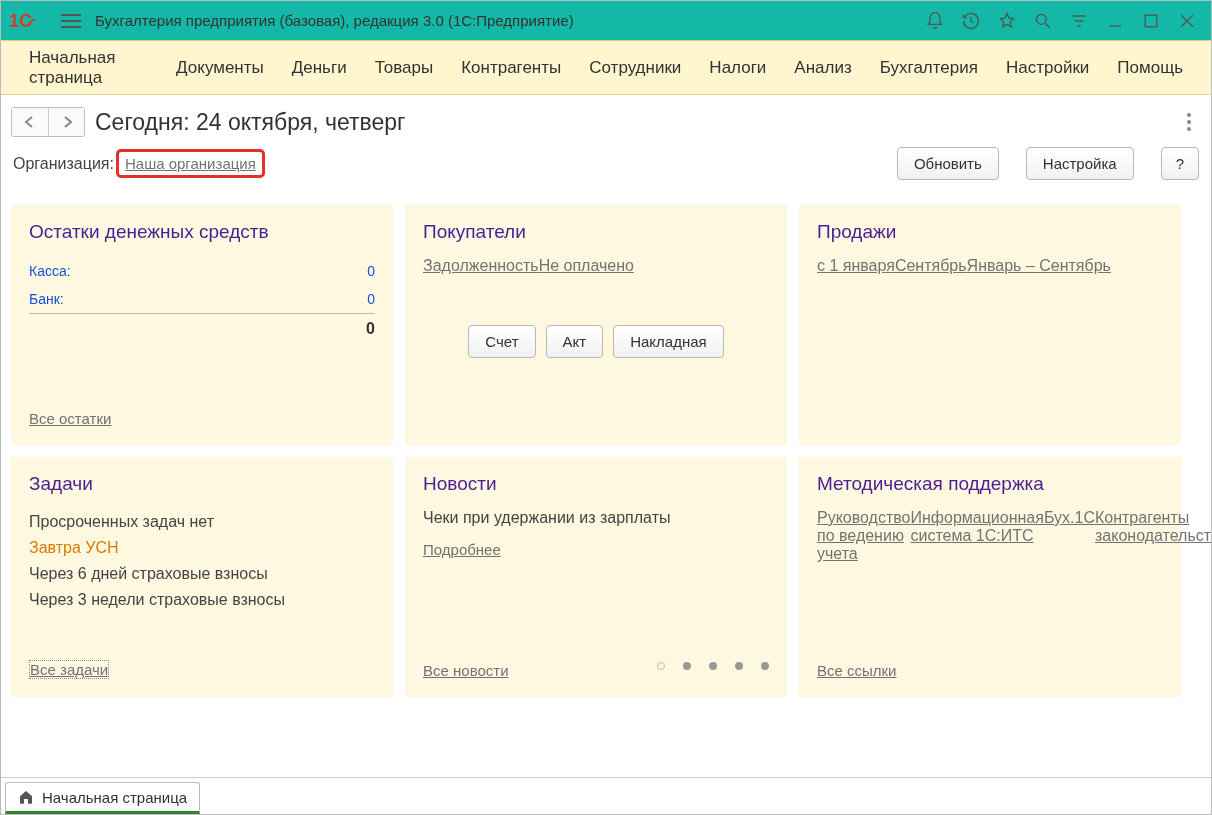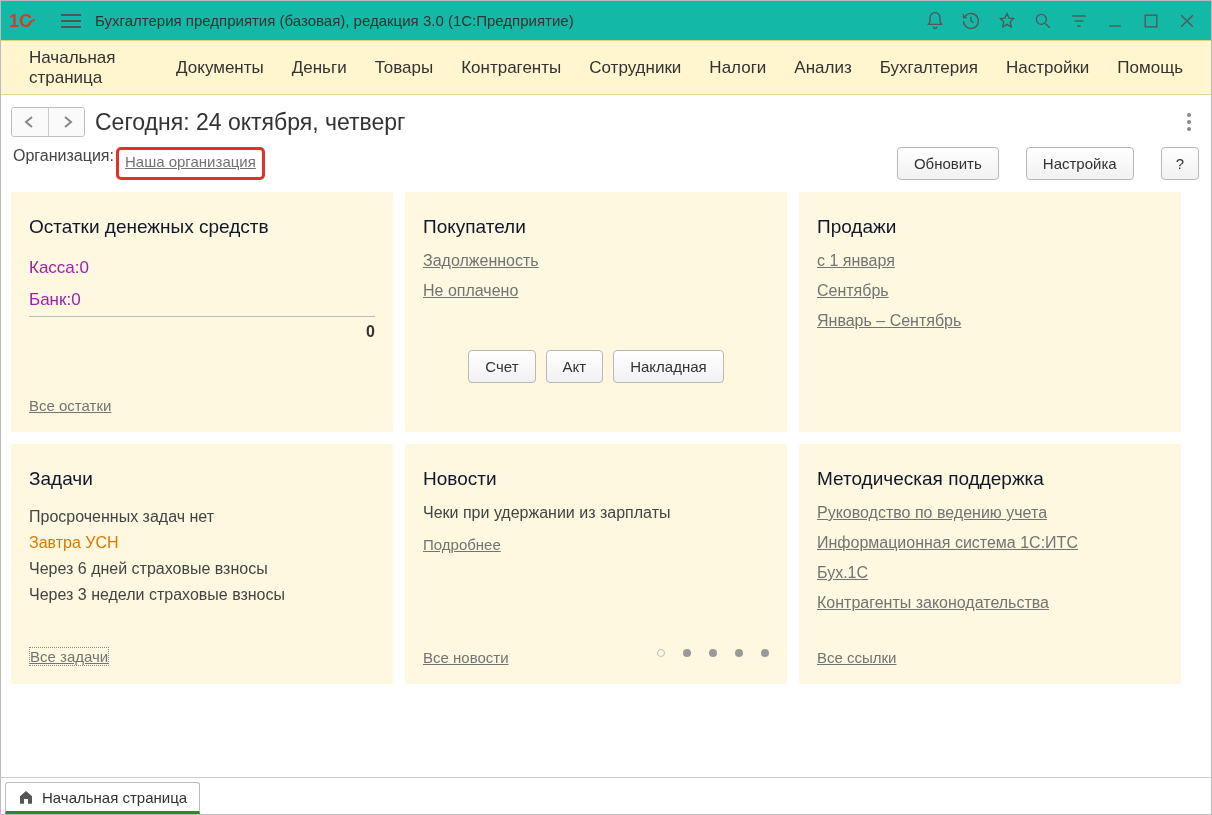--- a/index.html
+++ b/index.html
@@ -20,35 +20,35 @@
   .menuitem{padding:6px 14px;font-size:17px;color:#333;cursor:pointer}
   
   .content{flex:1;background:#fff;padding:12px 10px 0 10px;border-bottom:1px solid #ccc;overflow:hidden;position:relative}
   .navrow{display:flex;align-items:center;gap:4px;margin-bottom:10px}
   .navbtns{display:flex;border:1px solid #bdbdbd;border-radius:3px;overflow:hidden}
   .navbtn{width:36px;height:28px;display:flex;align-items:center;justify-content:center;background:#fafafa;cursor:pointer}
   .navbtn+.navbtn{border-left:1px solid #ccc}
   .navbtn svg{stroke:#888;fill:#888}
   .page-title{font-size:23px;font-weight:normal;margin:0 0 0 6px}
   .kebab{margin-left:auto;width:24px;height:24px;display:flex;align-items:center;justify-content:center;cursor:pointer}
-  .orgrow{display:flex;margin:8px 2px 12px 2px}
+  .orgrow{display:flex;align-items:center;margin:8px 2px 25px 2px}
   .orglabel{font-size:16px;color:#444;margin-right:2px}
   .orglink-wrap{border:3px solid #e3302a;border-radius:5px;padding:3px 6px}
   .link{color:#737373;text-decoration:underline;cursor:pointer}
   .rightbtns{margin-left:auto;display:flex;gap:27px}
   .btn{border:1px solid #b8b8b8;background:linear-gradient(#fff,#f1f1f1);border-radius:4px;padding:7px 16px;font-size:15px;color:#333;cursor:pointer}
   .btn.small{padding:7px 14px}
   
   .grid{display:grid;grid-template-columns:382px 382px 382px;grid-template-rows:auto auto;gap:12px}
   .card{background:#fef8e0;border-radius:2px;padding:16px 18px 18px 18px;min-height:240px;display:flex;flex-direction:column}
-  .card h3{margin:8px 0 14px 0;font-size:19px;font-weight:normal;color:#0f172a}
-  .money-row{display:flex;justify-content:flex-start;font-size:17px;color:#a21caf;padding:6px 0}
+  .card h3{margin:0 0 14px 0;font-size:19px;font-weight:normal;color:#4c1d95}
+  .money-row{display:flex;justify-content:space-between;font-size:14px;color:#1d4ed8;padding:6px 0}
   .money-total{border-top:1px solid #bbb;text-align:right;font-weight:bold;padding-top:6px;font-size:16px}
   .card-foot{margin-top:auto;padding-top:10px}
-  .linklist{display:flex;flex-direction:column;gap:12px;font-size:16px}
+  .linklist{display:flex;flex-direction:row;gap:0;font-size:16px}
   .btnrow{display:flex;gap:10px;justify-content:center;margin-top:50px}
   .textitem{font-size:16px;color:#444;padding:4px 0}
   .textitem.orange{color:#d97a00}
   .dotted{border:1px dotted #888;display:inline-block}
   .news-body{font-size:16px;color:#444;margin-bottom:14px}
   .pager{display:flex;gap:18px;justify-content:center;align-items:center;margin-left:auto}
   .pager .dot{width:8px;height:8px;border-radius:4px;background:#ccc}
   .pager .dot.active{background:#999}
   .pager .dot.ring{background:transparent;border:1px solid #bbb}
   .newsfoot{display:flex;align-items:flex-start;margin-top:auto}

